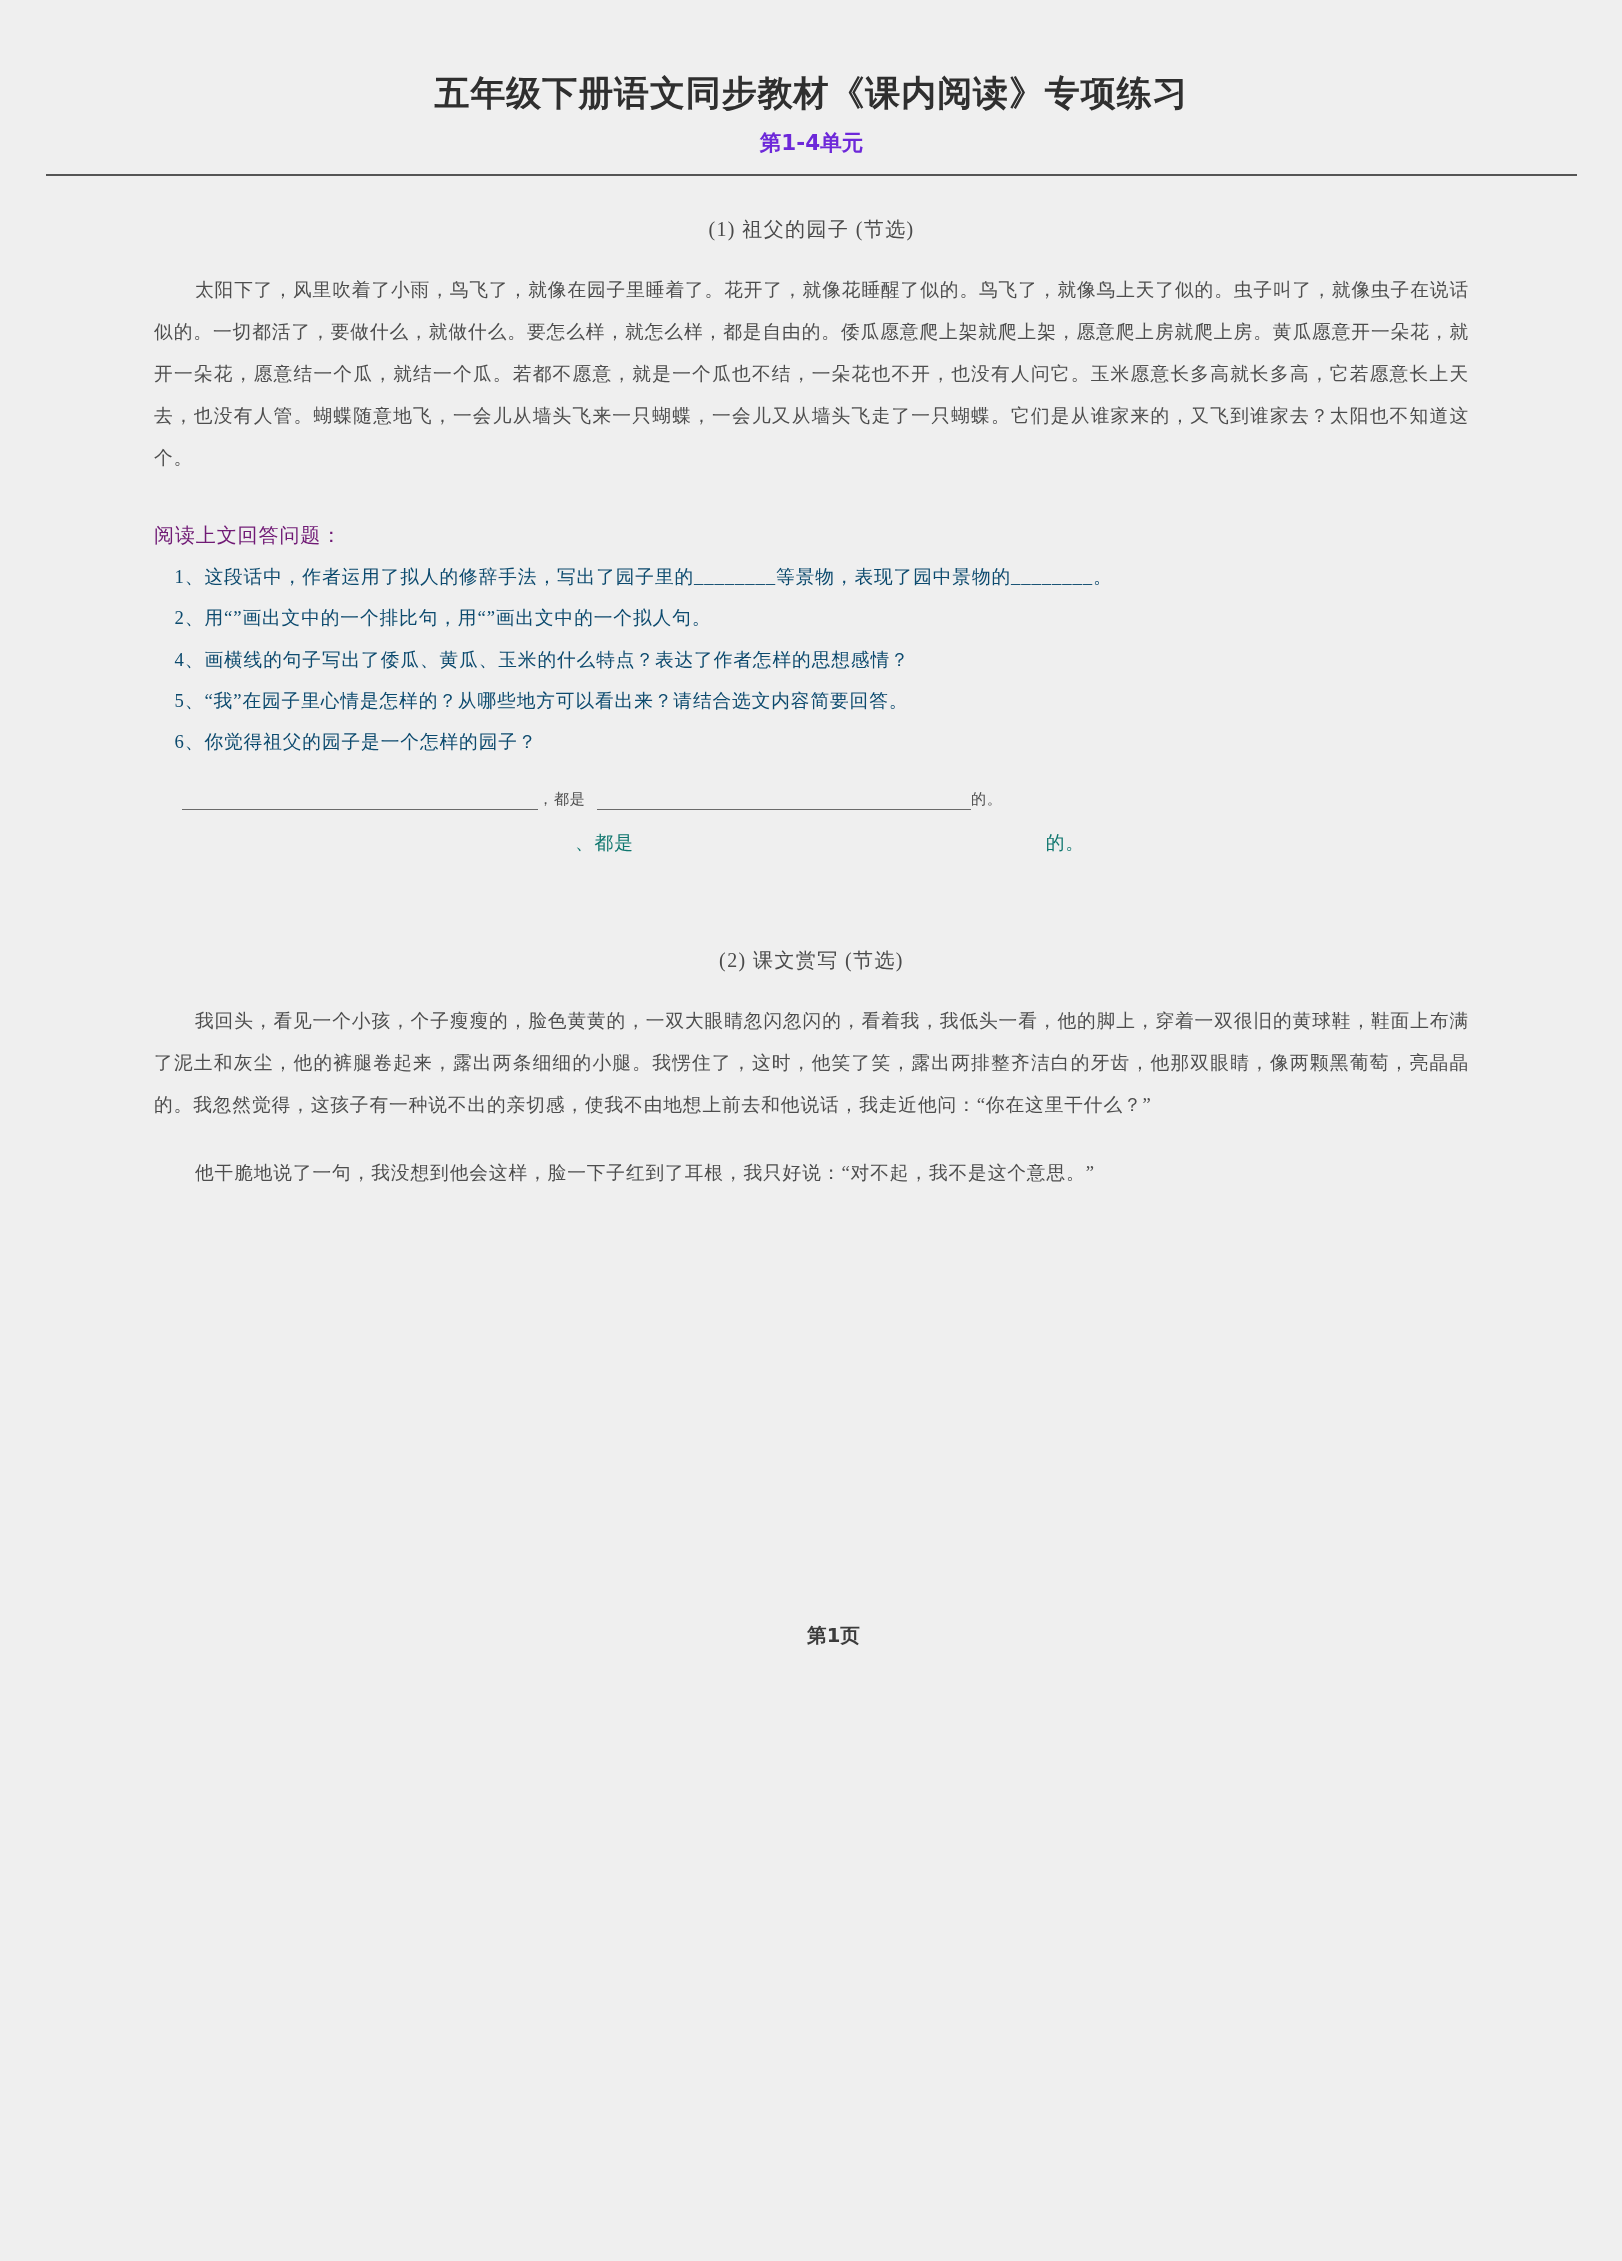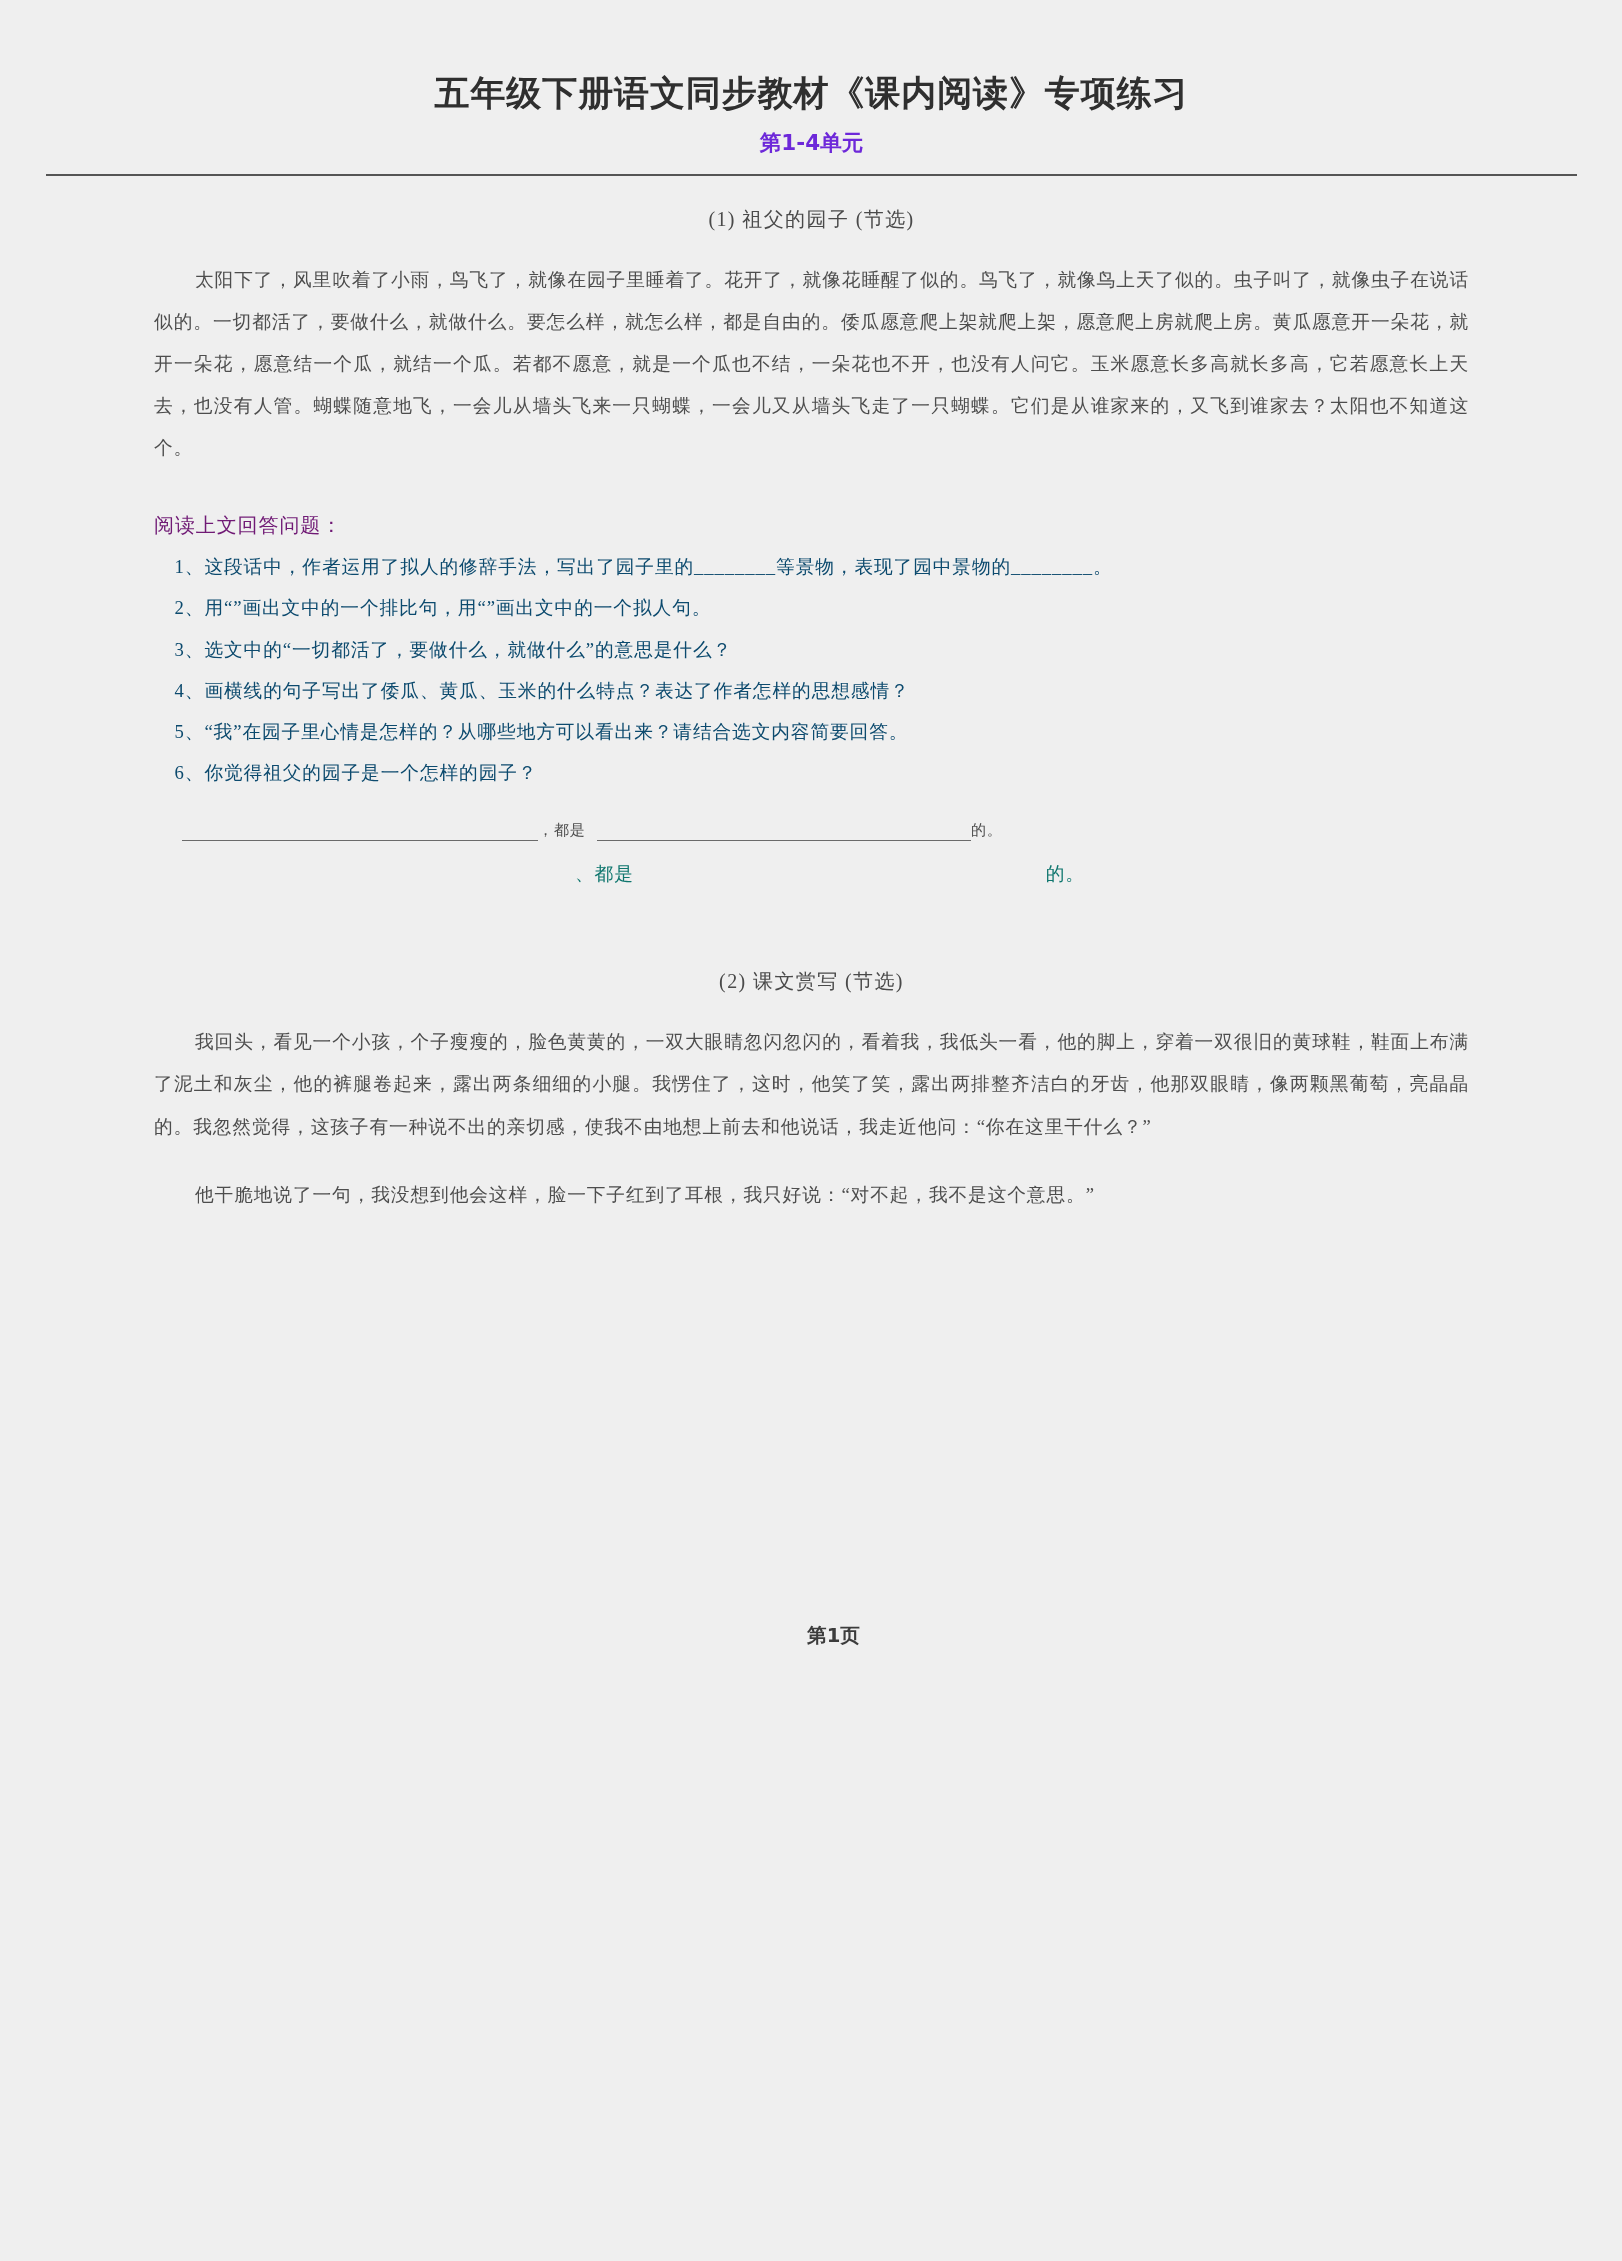--- a/index.html
+++ b/index.html
@@ -47,21 +47,21 @@
     margin: 11.2px 0 0 0;
   }
   .title-rule {
     margin: 17px -108px 0 -108px;
     border-top: 2.3px solid #555;
   }
   .section-heading {
     text-align: center;
     font-size: 20px;
     color: #4a4a4a;
-    margin: 30px 0 0 0;
+    margin: 40px 0 0 0;
     letter-spacing: 1.4px;
     filter: blur(0.2px);
   }
   .passage {
     margin: 26px 0 0 0;
     font-size: 18.7px;
     line-height: 2.25;
     letter-spacing: 0.9px;
     text-indent: 41px;
     color: #4d4d4d;
@@ -143,23 +143,20 @@
     <div class="q-block">
       <div class="q-lead">阅读上文回答问题：</div>
 
       <div class="q-item">
         <span>1、这段话中，作者运用了拟人的修辞手法，写出了园子里的________等景物，表现了园中景物的________。</span>
       </div>
       <div class="q-item">
         <span>2、用“”画出文中的一个排比句，用“”画出文中的一个拟人句。</span>
       </div>
       <div class="q-item">
-        <span>3、选文中的“一切都活了，要做什么，就做什么”的意思是什么？</span>
-      </div>
-      <div class="q-item">
         <span>4、画横线的句子写出了倭瓜、黄瓜、玉米的什么特点？表达了作者怎样的思想感情？</span>
       </div>
       <div class="q-item">
         <span>5、“我”在园子里心情是怎样的？从哪些地方可以看出来？请结合选文内容简要回答。</span>
       </div>
       <div class="q-item">
         <span>6、你觉得祖父的园子是一个怎样的园子？</span>
       </div>
     </div>
 

